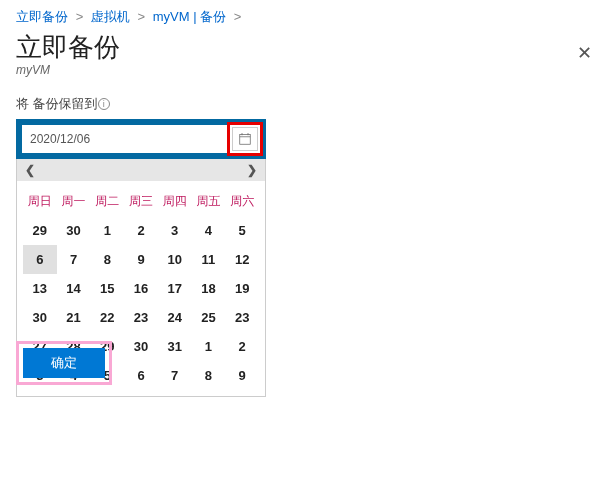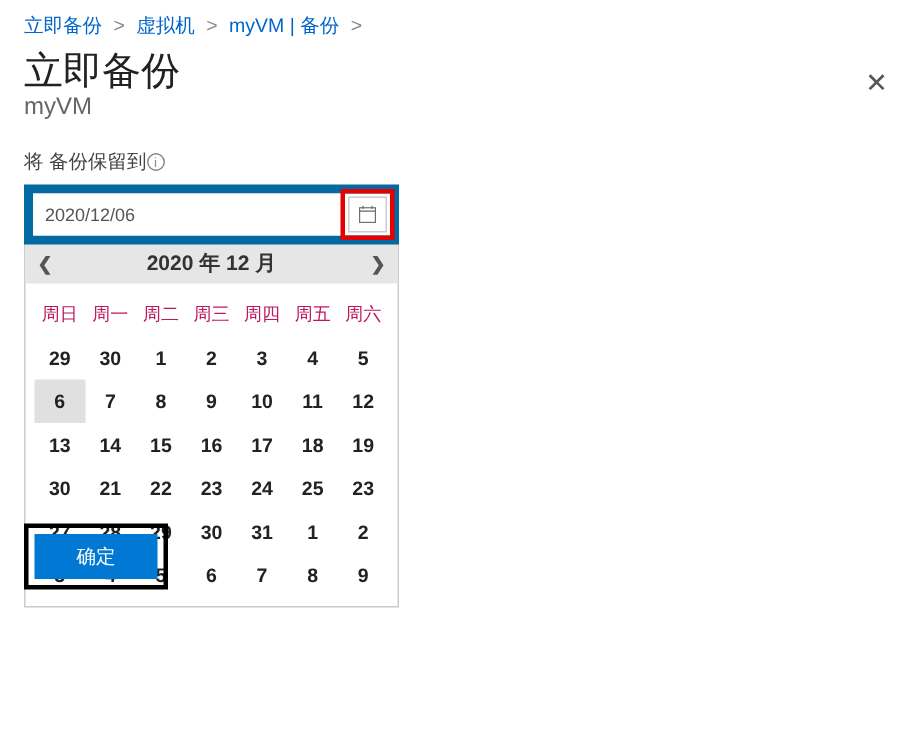--- a/index.html
+++ b/index.html
@@ -4,39 +4,39 @@
 <style>
   * { box-sizing: border-box; font-family: "Segoe UI", "Microsoft YaHei", sans-serif; }
   body { margin: 0; padding: 0; width: 612px; height: 501px; background: #fff; color: #333; font-size: 13px; overflow: hidden; }
   .container { padding: 0 16px; position: relative; }
   .breadcrumbs { padding: 8px 0 2px 0; font-size: 13px; }
   .crumb { color: #0066cc; cursor: pointer; }
   .chev { color: #888; margin: 0 4px; }
   .title-row { display: flex; align-items: center; justify-content: space-between; }
   .title { font-size: 26px; font-weight: 500; color: #222; margin: 2px 0 0 0; }
   .close-x { font-size: 18px; color: #555; cursor: pointer; padding: 4px; }
-  .subtitle { font-size: 16px; color: #666; margin-top: -2px; }
+  .subtitle { font-size: 12px; color: #666; margin-top: -2px; font-style: italic; }
   .field-label { margin-top: 18px; font-size: 13px; color: #444; display: flex; align-items: center; gap: 0; }
   .info-icon { width: 12px; height: 12px; border: 1px solid #888; border-radius: 50%; display: inline-flex; align-items: center; justify-content: center; font-size: 9px; color: #888; }
   .date-input-wrap { margin-top: 6px; width: 250px; display: flex; border: 6px solid #0369a1; position: relative; }
   .date-input { flex: 1; padding: 4px 8px; border: none; outline: none; font-size: 12px; color: #555; }
   .cal-btn-highlight { border: 3px solid #e60000; padding: 2px; margin: -3px -3px -3px 0; }
   .cal-btn { width: 26px; height: 24px; border: 1px solid #ccc; background: #fff; display: flex; align-items: center; justify-content: center; cursor: pointer; }
   .cal-icon { width: 12px; height: 12px; }
   .calendar { width: 250px; border: 1px solid #ccc; margin-top: -1px; background: #fff; }
   .cal-header { background: #e6e6e6; display: flex; align-items: center; justify-content: space-between; padding: 4px 8px; font-size: 14px; font-weight: 600; }
   .cal-nav { cursor: pointer; font-size: 12px; color: #555; }
   .cal-month { flex: 1; text-align: center; }
   .cal-grid { padding: 6px; }
   .cal-row { display: grid; grid-template-columns: repeat(7, 1fr); text-align: center; }
   .cal-dow { font-size: 12px; color: #be185d; padding: 6px 0; }
   .cal-day { font-size: 13px; padding: 7px 0; cursor: pointer; font-weight: 600; color: #222; }
   .cal-day.selected { background: #e0e0e0; }
   .footer { position: absolute; left: 16px; bottom: 12px; }
-  .ok-highlight { border: 3px solid #000000; padding: 4px; display: inline-block; }
+  .ok-highlight { border: 3px solid #f9a8d4; padding: 4px; display: inline-block; }
   .ok-btn { background: #0078d4; color: #fff; border: none; padding: 6px 28px; font-size: 13px; cursor: pointer; }
 </style>
 </head>
 <body>
 
 <div class="container">
   <div class="breadcrumbs">
     <span class="crumb">立即备份</span>
     <span class="chev">&gt;</span>
     <span class="crumb">虚拟机</span>
@@ -68,21 +68,20 @@
           <line x1="4" y1="0" x2="4" y2="3" stroke="#666" stroke-width="1"></line>
           <line x1="12" y1="0" x2="12" y2="3" stroke="#666" stroke-width="1"></line>
         </svg>
       </div>
     </div>
   </div>
 
   <div class="calendar">
     <div class="cal-header">
       <span class="cal-nav">❮</span>
-      <span class="cal-month">2020 年 12 月</span>
       <span class="cal-nav">❯</span>
     </div>
     <div class="cal-grid">
       <div class="cal-row" id="dow-row">
           <div class="cal-dow">周日</div>
           <div class="cal-dow">周一</div>
           <div class="cal-dow">周二</div>
           <div class="cal-dow">周三</div>
           <div class="cal-dow">周四</div>
           <div class="cal-dow">周五</div>

